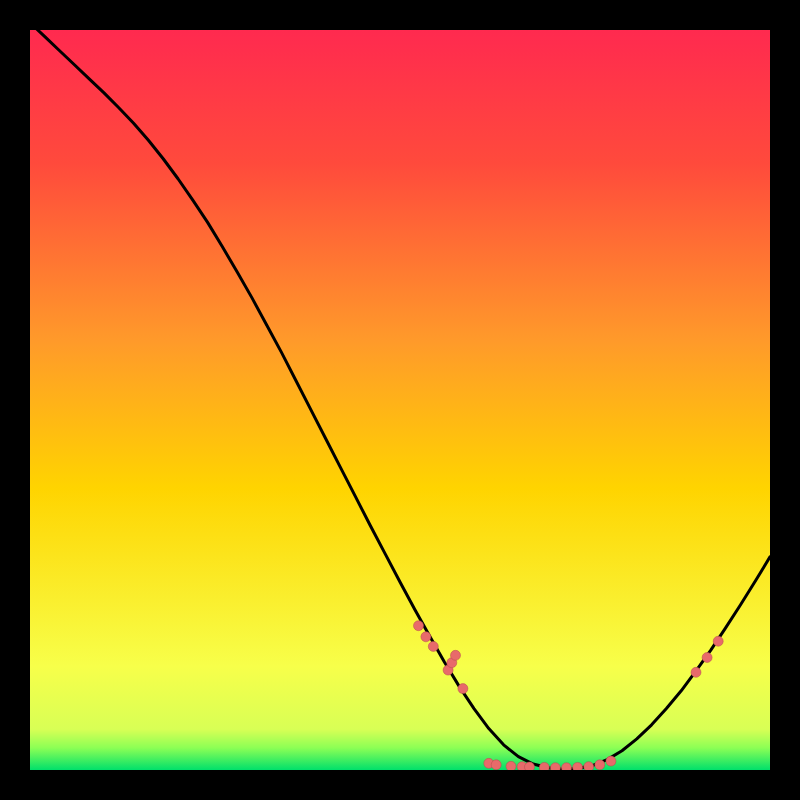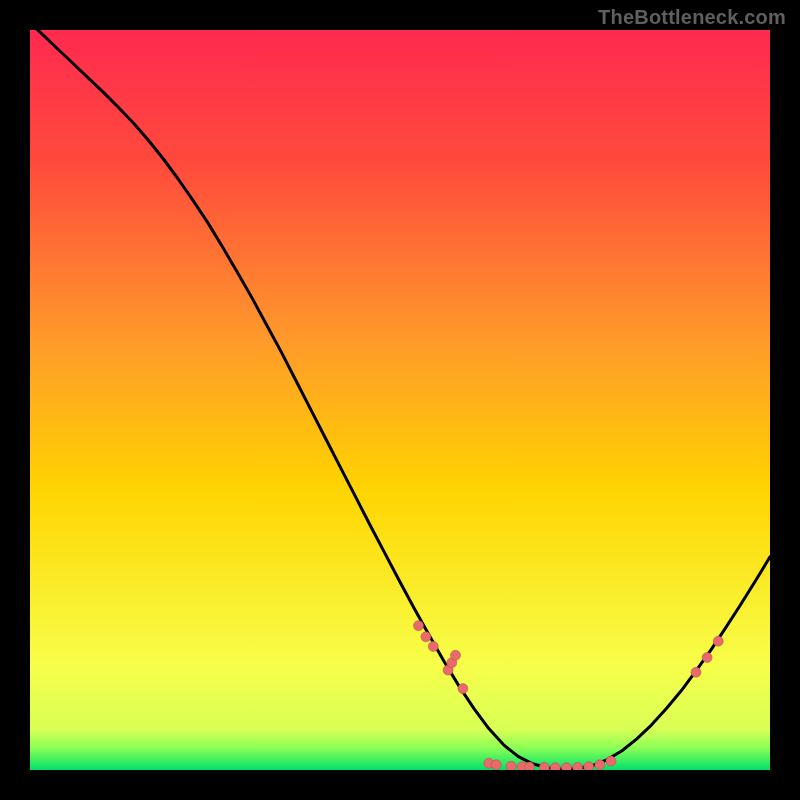--- a/index.html
+++ b/index.html
@@ -25,21 +25,20 @@
     left: 30px;
     top: 30px;
     width: 740px;
     height: 740px;
   }
   svg { display: block; }
 </style>
 </head>
 <body>
 <div class="frame">
-  <div class="watermark">TheBottleneck.com</div>
   <div class="plot">
     <svg id="chart-svg" width="740" height="740" viewBox="0 0 740 740" preserveAspectRatio="none">
         <defs>
           <linearGradient id="bg-grad" x1="0" y1="0" x2="0" y2="1">
             <stop offset="0%" stop-color="#ff2a4f"></stop>
             <stop offset="18%" stop-color="#ff4a3c"></stop>
             <stop offset="42%" stop-color="#ff9a2a"></stop>
             <stop offset="62%" stop-color="#ffd400"></stop>
             <stop offset="86%" stop-color="#f7ff4a"></stop>
             <stop offset="94.5%" stop-color="#d8ff55"></stop>

